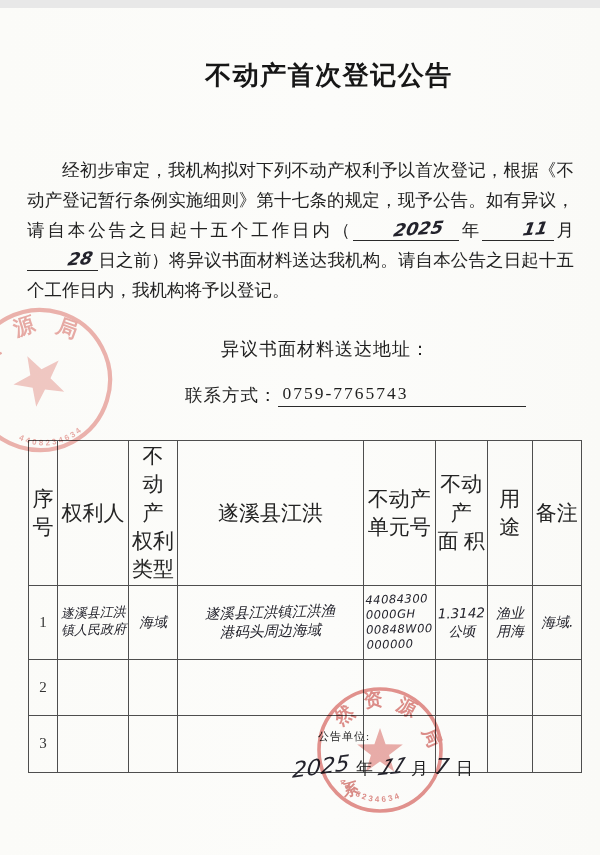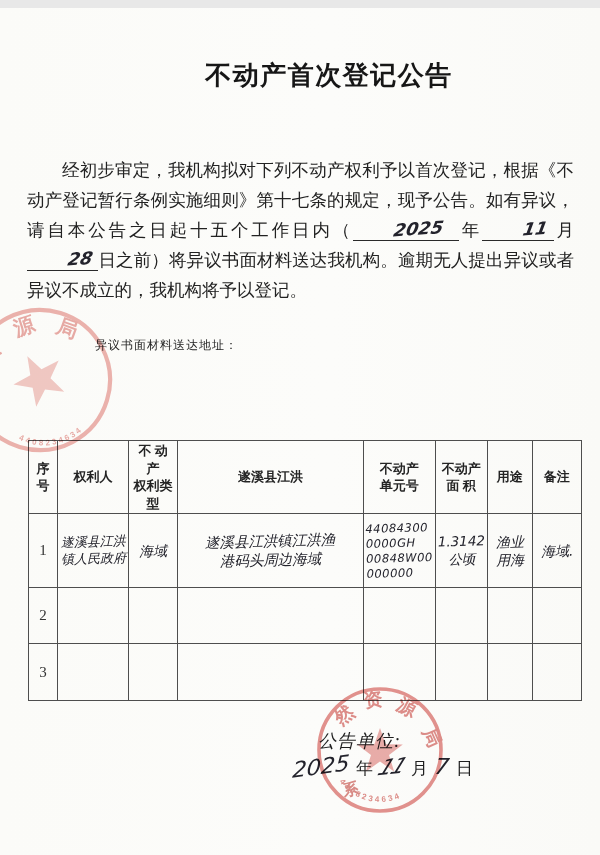--- a/index.html
+++ b/index.html
@@ -30,46 +30,46 @@
   .body-text p{ margin:0; text-indent:2em; }
   .blank{ border-bottom:1.5px solid #2a2a2a; text-align:center; }
   .blank-year{ padding:0 16px 0 6px; }
   .blank-mon{ padding:0 6px; }
   .blank-day{ padding:0 6px; }
   .hw{
     font-family:"DejaVu Sans", sans-serif; font-style:italic; color:#23232c;
   }
   .hw-num{ display:inline-block; transform:skewX(-14deg) rotate(-4deg); font-weight:bold; }
   
-  .addr-line{ position:absolute; top:329px; left:95px; right:44px; display:flex; font-size:12px; letter-spacing:1px;}
+  .addr-line{ position:absolute; top:329px; left:95px; right:44px; display:flex; font-size:18px; letter-spacing:1px;justify-content:center;}
   .contact-line{ position:absolute; top:375px; left:185px; right:74px; display:flex; font-size:17.5px; letter-spacing:1px;}
   .u-line{ flex:1; border-bottom:1.5px solid #2a2a2a; padding:0 5px; white-space:nowrap;}
   .contact-line .u-line{ letter-spacing:2px; }
   
   .reg-table{
     position:absolute; top:432px; left:28px;
     border-collapse:collapse; table-layout:fixed;
   }
   .reg-table th,.reg-table td{
     border:1.5px solid #4e4e4e; text-align:center; vertical-align:middle;
     padding:1px 2px; white-space:pre-line; overflow:hidden;
   }
-  .reg-table th{ font-weight:bold; font-size:13px; line-height:1.35; color:#242424;}
+  .reg-table th{ font-weight:normal; font-size:21px; line-height:1.35; color:#242424;}
   .reg-table td{ font-size:15px; }
   .row-h{ height:46px; } .row-1{ height:74px; } .row-2{ height:56px; } .row-3{ height:57px; }
   .sn{ font-size:14.5px; color:#333; }
   .hw-cell{
     font-family:"DejaVu Sans", sans-serif; font-style:italic; color:#23232c;
     line-height:1.3; display:inline-block; transform:rotate(-1.5deg);
   }
   .c-owner{ font-size:13px; } .c-type{ font-size:14px; }
   .c-loc{ font-size:14.5px; } .c-unit{ font-size:11.5px; letter-spacing:.5px; text-align:left;}
   .c-area{ font-size:13.5px; } .c-usage{ font-size:14px; } .c-remark{ font-size:14px; }
   
-  .unit-label{ position:absolute; left:318px; top:721px; font-size:18px; letter-spacing:1px; z-index:2;font-style:italic;}
+  .unit-label{ position:absolute; left:318px; top:721px; font-size:11px; letter-spacing:1px; z-index:2;}
   .date-line{
     position:absolute; left:293px; top:746px; z-index:2;
     font-size:17px; display:flex; align-items:baseline; gap:7px;
   }
   .date-hw{ font-size:22px; }
   .dh-month{ transform:skewX(-28deg) rotate(-6deg); letter-spacing:-2px;}
   .dh-year{ transform:skewX(-12deg) rotate(-8deg); }
   .dh-day{ transform:skewX(-8deg); }
   
   .seal{ position:absolute; mix-blend-mode:multiply; pointer-events:none; }
@@ -80,29 +80,31 @@
 </head>
 <body>
 
 <div class="page">
 
   <div class="title">不动产首次登记公告</div>
 
 
   <div class="body-text">
     <p>
-      <span>经初步审定，我机构拟对下列不动产权利予以首次登记，根据《不动产登记暂行条例实施细则》第十七条的规定，现予公告。如有异议，请自本公告之日起十五个工作日内（</span><span class="blank blank-year"><span class="hw hw-num">2025</span></span><span>年</span><span class="blank blank-mon"><span class="hw hw-num">11</span></span><span>月</span><span class="blank blank-day"><span class="hw hw-num">28</span></span><span>日之前）将异议书面材料送达我机构。逾期无人提出异议或者异议不成立的，我机构将予以登记。</span>
+      <span>经初步审定，我机构拟对下列不动产权利予以首次登记，根据《不动产登记暂行条例实施细则》第十七条的规定，现予公告。如有异议，请自本公告之日起十五个工作日内（</span><span class="blank blank-year"><span class="hw hw-num">2025</span></span><span>年</span><span class="blank blank-mon"><span class="hw hw-num">11</span></span><span>月</span><span class="blank blank-day"><span class="hw hw-num">28</span></span><span>日之前）将异议书面材料送达我机构。请自本公告之日起十五个工作日内，我机构将予以登记。</span>
     </p>
   </div>
 
   <div class="addr-line">
     <span>异议书面材料送达地址：</span>
   </div>
 
   <div class="contact-line">
+    <span>联系方式：</span>
+    <span class="u-line">0759-7765743</span>
   </div>
 
   <table class="reg-table">
     <colgroup>
       <col style="width:29px">
         <col style="width:71px">
         <col style="width:49px">
         <col style="width:186px">
       <col style="width:60px">
         <col style="width:50px">

